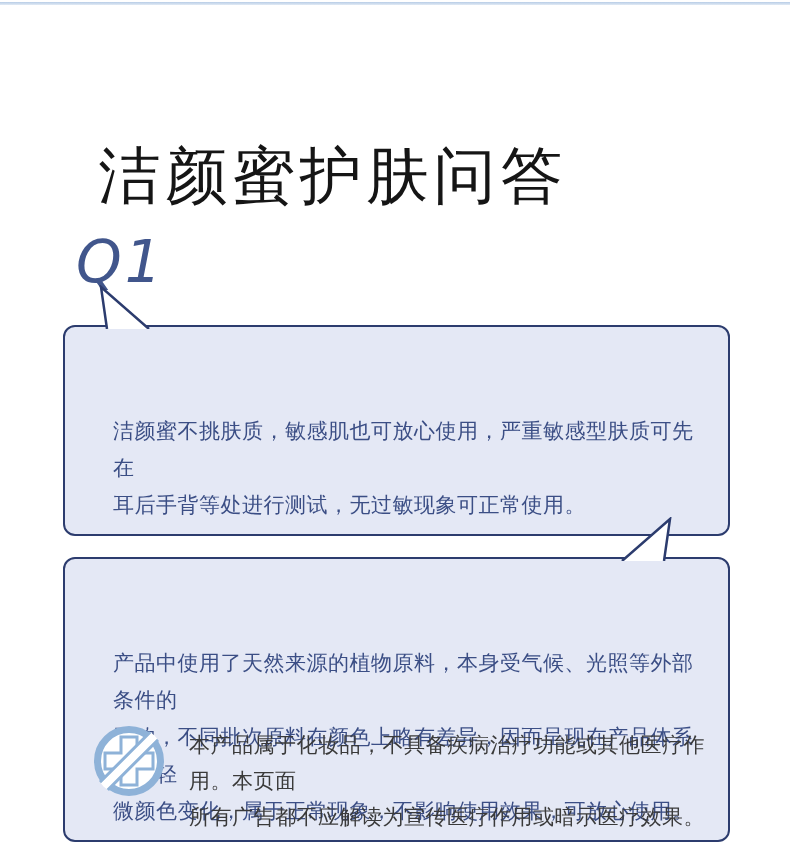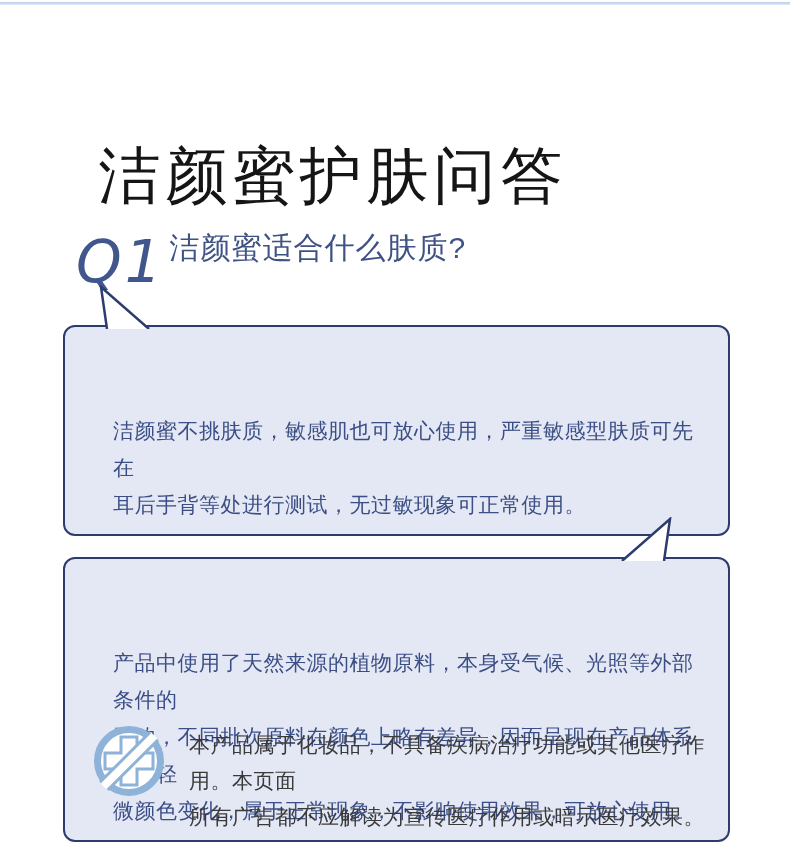--- a/index.html
+++ b/index.html
@@ -11,21 +11,21 @@
   .top-line{
     position:absolute;top:2px;left:0;width:790px;height:3px;
     background:linear-gradient(#b7cce6,#e2ebf5);
   }
   .page-title{
     position:absolute;top:92px;left:0;width:666px;
     text-align:center;
     font-size:62px;font-weight:500;color:#151515;letter-spacing:5px;
   }
   .qa-heading{
-    position:absolute;display:flex;align-items:flex-start;white-space:nowrap;
+    position:absolute;display:flex;align-items:center;white-space:nowrap;gap:47px;
   }
   .qa1-heading{left:76px;top:228px;}
   .qa2-heading{right:40px;top:456px;}
   .q-label{
     font-family:"DejaVu Sans",sans-serif;
     font-style:italic;font-weight:300;
     font-size:58px;color:#41568c;letter-spacing:3px;
   }
   .q-text{
     font-size:30px;color:#3e5284;margin-left:5px;letter-spacing:1px;
@@ -56,21 +56,20 @@
 </style>
 </head>
 <body>
 
 <div class="top-line"></div>
 
 <h1 class="page-title">洁颜蜜护肤问答</h1>
 
 <div class="qa-heading qa1-heading">
   <span class="q-label">Q1</span>
-  <span class="q-text">洁颜蜜适合什么肤质?</span>
 </div>
 
 <div class="bubble bubble1">
   <svg class="tail tail-left" viewBox="0 0 64 44" xmlns="http://www.w3.org/2000/svg">
     <polygon points="10,2 58,44 16,44" fill="#ffffff"></polygon>
     <path d="M16 44 L10 2 L58 44" fill="none" stroke="#2c3c6e" stroke-width="2.5" stroke-linejoin="miter"></path>
   </svg>
   <span>洁颜蜜不挑肤质，敏感肌也可放心使用，严重敏感型肤质可先在
 耳后手背等处进行测试，无过敏现象可正常使用。</span>
 </div>

